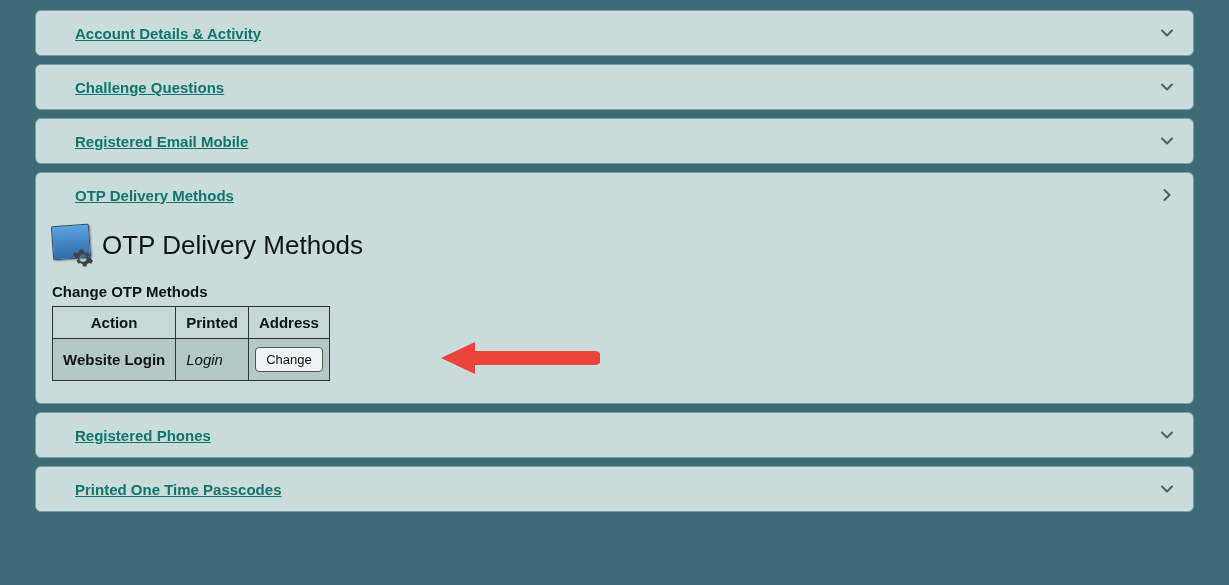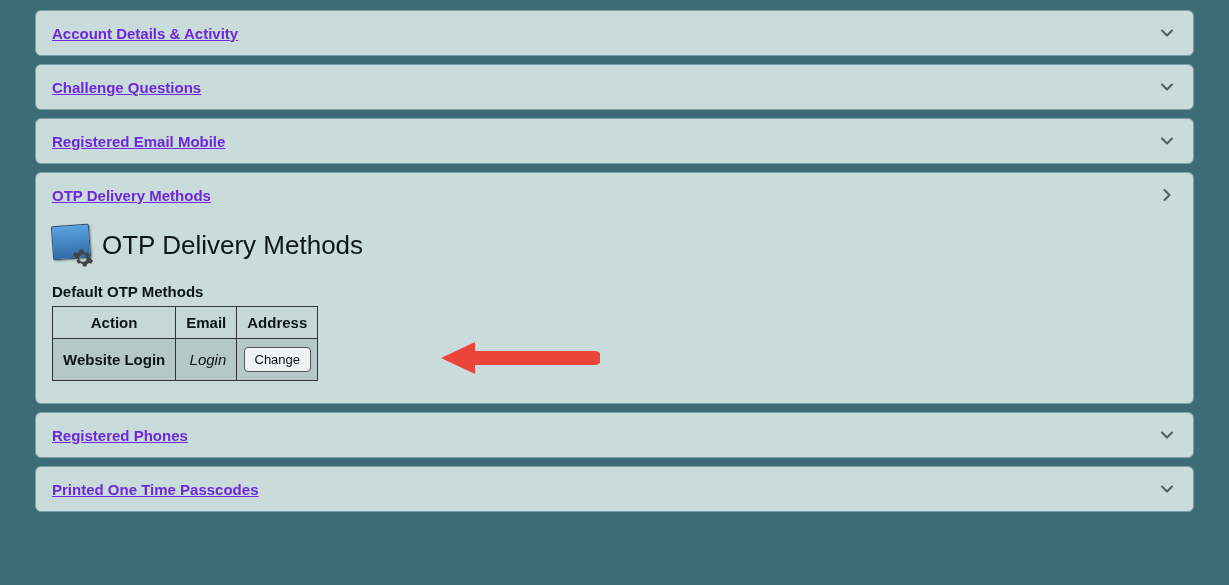--- a/index.html
+++ b/index.html
@@ -21,23 +21,24 @@
   .panel-header {
     display: flex;
     align-items: center;
     justify-content: space-between;
     padding: 12px 16px;
     cursor: pointer;
   }
   .panel-title {
     font-weight: 700;
     font-size: 15px;
-    color: #6d28d9;
+    color: #0f766e;
     text-decoration: underline;
     font-family: Arial, sans-serif;
+    margin-left: 23px;
   }
   .chevron {
     color: #4a6268;
     display: inline-block;
     width: 20px;
     height: 20px;
   }
   .chevron svg { width: 100%; height: 100%; }
   .panel-body {
     padding: 8px 16px 22px 16px;
@@ -82,21 +83,21 @@
     margin-bottom: 6px;
   }
   table.methods {
     border-collapse: collapse;
     background: #f9a8d4;
   }
   table.methods th, table.methods td {
     border: 1px solid #333;
     padding: 7px 10px;
     font-size: 15px;
-    text-align: right;
+    text-align: left;
     vertical-align: middle;
     color: #0c1417;
   }
   table.methods th {
     font-weight: 700;
     text-align: center;
     background: #c5d8d7;
   }
   table.methods td.action { font-weight: 700; }
   table.methods td.method { font-style: italic; }
@@ -170,27 +171,27 @@
         <div class="blueprint"></div>
         <div class="gear">
           <svg viewBox="0 0 24 24">
               <path fill="#444" d="M12 8a4 4 0 1 0 0 8 4 4 0 0 0 0-8zm9 4a9 9 0 0 1-.1 1.3l2.1 1.6-2 3.5-2.5-1a7.5 7.5 0 0 1-2.2 1.3l-.4 2.7h-4l-.4-2.7a7.5 7.5 0 0 1-2.2-1.3l-2.5 1-2-3.5 2.1-1.6A9 9 0 0 1 3 12a9 9 0 0 1 .1-1.3L1 9.1l2-3.5 2.5 1a7.5 7.5 0 0 1 2.2-1.3L8.1 2.6h4l.4 2.7a7.5 7.5 0 0 1 2.2 1.3l2.5-1 2 3.5-2.1 1.6A9 9 0 0 1 21 12z"></path>
             </svg>
         </div>
       </div>
       <h2 class="section-title">OTP Delivery Methods</h2>
     </div>
 
-    <div class="subtitle">Default OTP Methods</div>
+    <div class="subtitle">Change OTP Methods</div>
 
     <table class="methods">
       <thead>
         <tr>
           <th>Action</th>
-          <th>Email</th>
+          <th>Printed</th>
           <th>Address</th>
         </tr>
       </thead>
       <tbody id="otp-rows">
           <tr class="hl">
             <td class="action">Website Login</td>
             <td class="method">Login</td>
             <td class="modify"><button class="btn">Change</button></td>
           </tr>
         </tbody>

